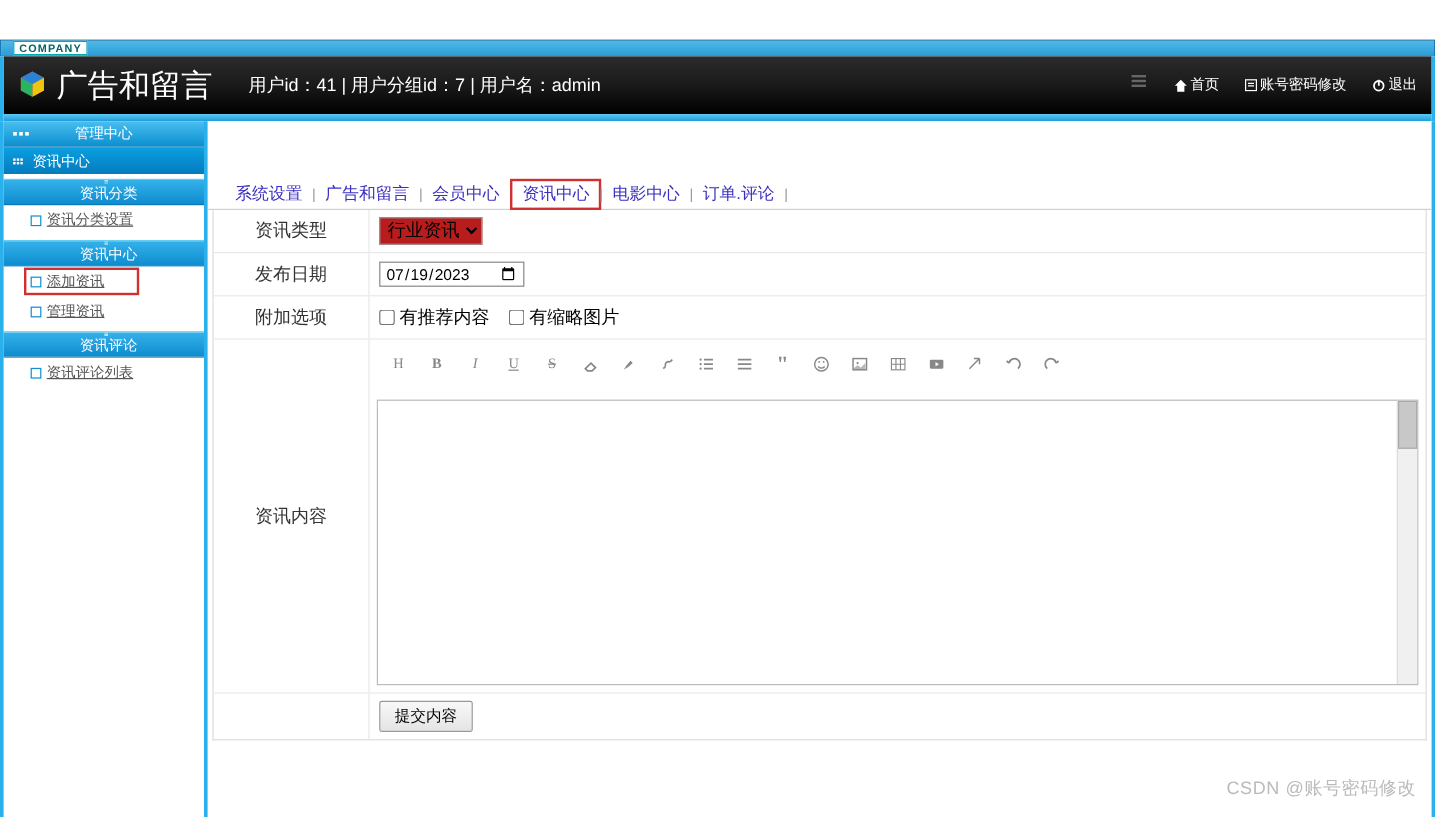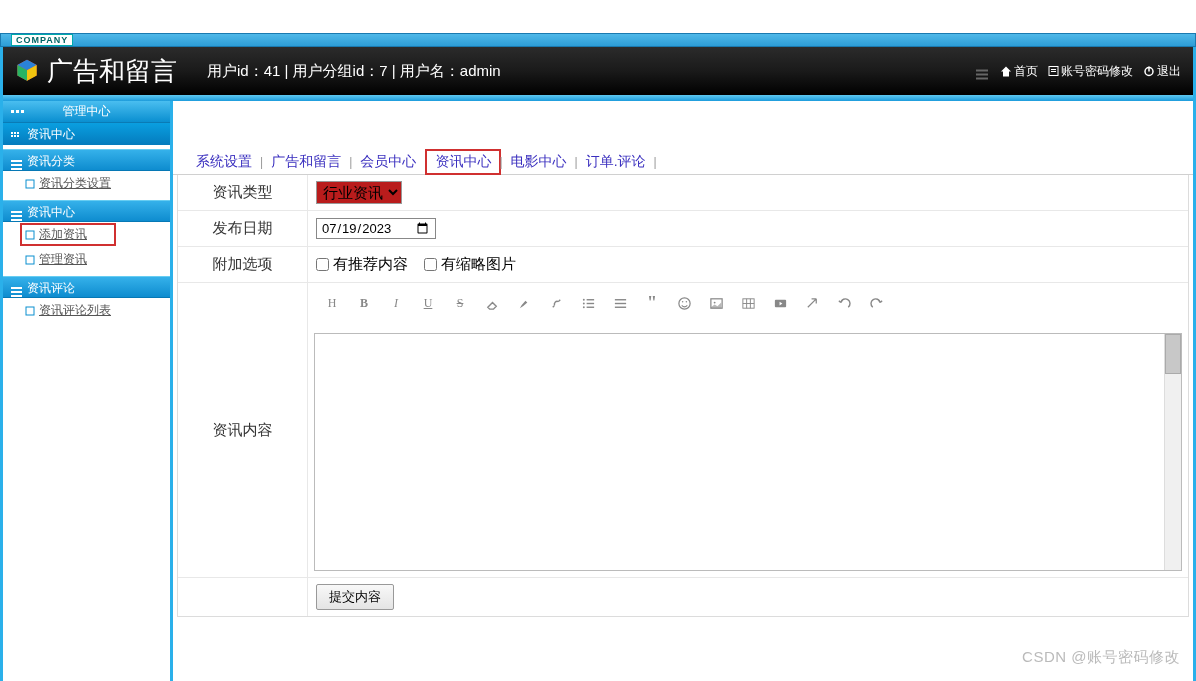--- a/index.html
+++ b/index.html
@@ -8,40 +8,40 @@
 
 .company-bar { height: 14px; background: linear-gradient(#4fb8e8, #2d9dd6); border: 1px solid #1a7ab0; position: relative; margin-top: 33px; }
 .company-tag { position: absolute; left: 10px; top: 0; background: #fff; color: #066; font-size: 9px; font-weight: bold; padding: 0 4px; border: 1px solid #0aa; letter-spacing: 1px; }
 
 
 .header { height: 48px; background: linear-gradient(to bottom, #2b2b2b 0%, #1a1a1a 50%, #000 100%); display: flex; align-items: center; color: #fff; border-left: 3px solid #2ab0ea; border-right: 3px solid #2ab0ea; position: relative; }
 .logo-cube { width: 28px; height: 28px; margin-left: 10px; position: relative; }
 .logo-cube svg { width: 28px; height: 28px; }
 .sys-title { font-size: 26px; margin-left: 6px; font-weight: normal; color: #fff; }
 .user-info { margin-left: 30px; font-size: 15px; color: #fff; }
-.header-right { position: absolute; right: 8px; top: 50%; transform: translateY(-50%); display: flex; gap: 2px; align-items: flex-end; }
+.header-right { position: absolute; right: 8px; top: 50%; transform: translateY(-50%); display: flex; gap: 13px; align-items: flex-start; }
 .hdr-link { color: #fff; font-size: 12px; display: inline-flex; align-items: center; gap: 2px; padding: 0 4px; cursor: pointer; }
 .hamb { width: 12px; display: inline-flex; flex-direction: column; gap: 2px; margin-right: 6px; }
 .hamb span { height: 2px; background: #666; }
 
 
 .blue-strip { height: 6px; background: linear-gradient(#5ec8f0, #1d9cdc); border-left: 3px solid #2ab0ea; border-right: 3px solid #2ab0ea; }
 
 
 .main-wrap { display: flex; height: 632px; border-left: 3px solid #2ab0ea; border-right: 3px solid #2ab0ea; border-bottom: 3px solid #2ab0ea; background: #fff; }
 
 
 .sidebar { width: 170px; border-right: 3px solid #2ab0ea; display: flex; flex-direction: column; }
 .side-header { height: 22px; background: linear-gradient(#4abef0, #0a8fd0); color: #fff; display: flex; align-items: center; justify-content: center; font-size: 12px; border-bottom: 1px solid #0a7bb5; position: relative; }
 .side-header .dots { position: absolute; left: 8px; display: inline-flex; gap: 2px; }
 .side-header .dots span { width: 3px; height: 3px; background: #fff; }
 .side-crumb { height: 22px; background: linear-gradient(#0a9fe0, #047bbd); color: #fff; display: flex; align-items: center; padding-left: 8px; font-size: 12px; }
 .side-crumb .dots { display: inline-flex; flex-wrap: wrap; width: 10px; gap: 1px; margin-right: 6px; }
 .side-crumb .dots span { width: 2px; height: 2px; background: #fff; }
-.side-group { background: linear-gradient(#35b1ea, #0e8ccf); color: #fff; height: 22px; display: flex; align-items: flex-end; padding-left: 8px; border-top: 1px solid #67cdf2; border-bottom: 1px solid #0678b5; margin-top: 4px; }
+.side-group { background: linear-gradient(#35b1ea, #0e8ccf); color: #fff; height: 22px; display: flex; align-items: center; padding-left: 8px; border-top: 1px solid #67cdf2; border-bottom: 1px solid #0678b5; margin-top: 4px; flex-direction: column; }
 .side-group svg { margin-right: 5px; }
 .side-item { padding: 4px 0 4px 22px; color: #333; display: flex; align-items: center; gap: 4px; cursor: pointer; }
 .side-item a { color: #555; text-decoration: underline; }
 .side-item.highlight { outline: 2px solid #d03030; outline-offset: -1px; margin: 2px 55px 2px 18px; padding: 2px 4px; }
 .glyph { width: 10px; height: 10px; display: inline-block; }
 
 
 .content { flex: 1; display: flex; flex-direction: column; margin-top: 48px; }
 .top-tabs { height: 26px; display: flex; align-items: center; padding-left: 15px; border-bottom: 1px solid #d0d0d0; }
 .tab-link { color: #3a2fbf; padding: 0 8px; font-size: 14px; cursor: pointer; }

